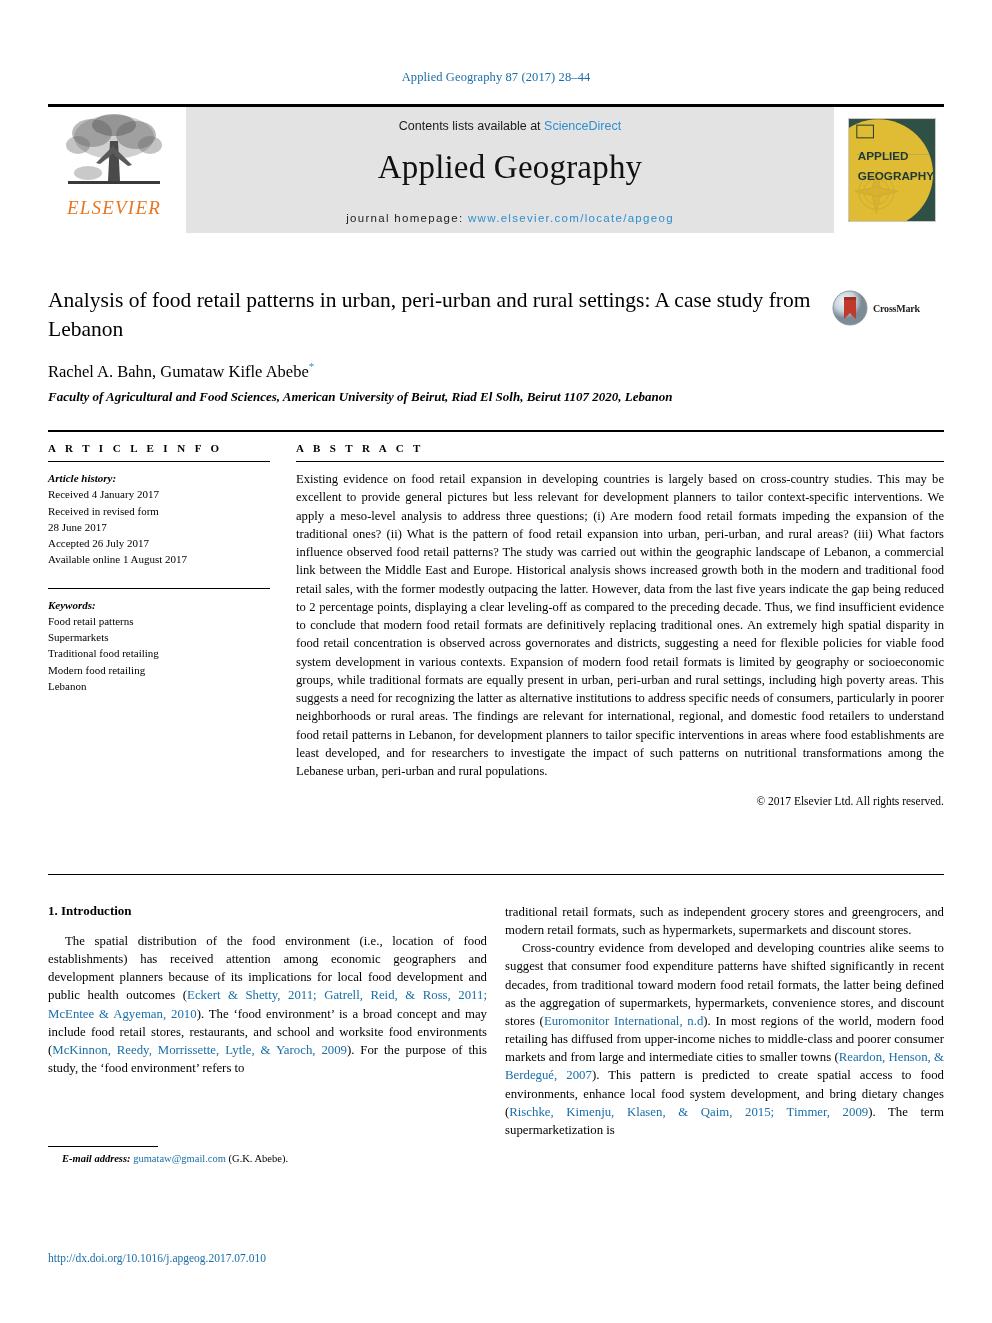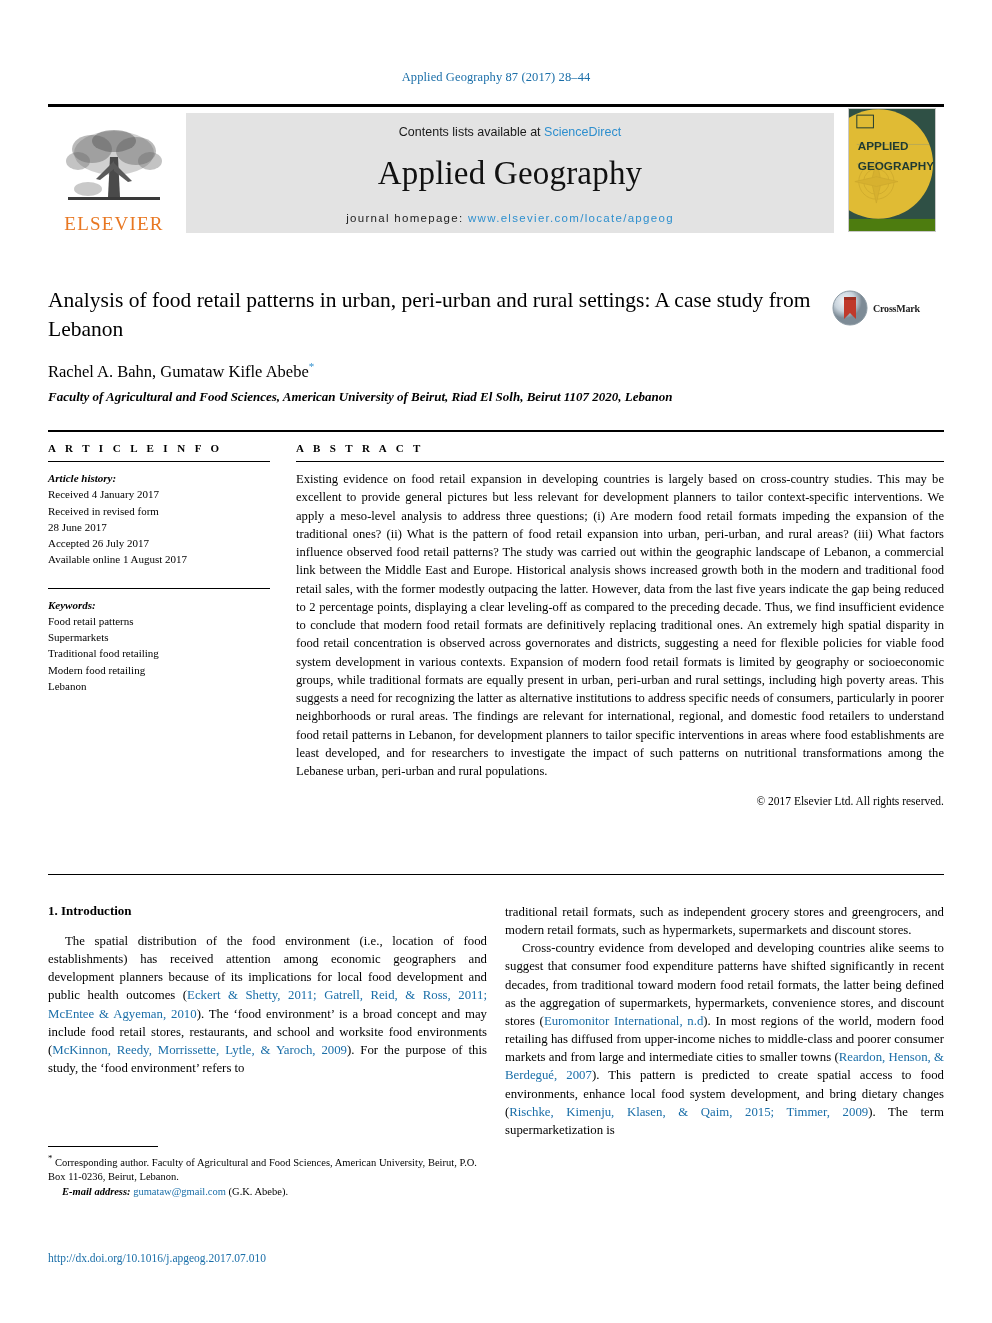--- a/index.html
+++ b/index.html
@@ -45,23 +45,23 @@
     display: flex;
     align-items: stretch;
     border-top: 3px solid #000;
   }
   .elsevier-block {
     width: 132px;
     flex: 0 0 132px;
     display: flex;
     flex-direction: column;
     align-items: center;
-    justify-content: flex-end;
     padding-top: 4px;
     box-sizing: border-box;
+    font-style: italic;
   }
   .elsevier-tree {
     width: 104px;
     height: 86px;
   }
   .elsevier-word {
     font-family: "Liberation Serif", serif;
     font-size: 19px;
     letter-spacing: 1.2px;
     color: #E87722;
@@ -73,21 +73,20 @@
     background: #e3e3e3;
     margin-left: 6px;
     margin-right: 6px;
     position: relative;
     display: flex;
     flex-direction: column;
     align-items: center;
     justify-content: flex-start;
     padding-top: 12px;
     box-sizing: border-box;
-    margin-top: 6px;
   }
   .contents-line {
     font-family: "Liberation Sans", sans-serif;
     font-size: 12.5px;
     color: #1a1a1a;
   }
   .contents-line .sd {
     color: #2e8fce;
   }
   .journal-name {
@@ -113,24 +112,24 @@
   }
   .cover-block {
     flex: 0 0 104px;
     width: 104px;
     display: flex;
     align-items: center;
     justify-content: center;
   }
   .cover-thumb {
     width: 88px;
-    height: 124px;
+    height: 104px;
     position: relative;
     overflow: hidden;
-    background: #4d7c0f;
+    background: #ef4444;
     border: 1px solid #c9c9c9;
     box-sizing: border-box;
   }
 
   
   .title-area {
     position: absolute;
     left: 48px;
     top: 286px;
     width: 896px;
@@ -451,21 +450,20 @@
     </div>
 
     <div class="bcol">
       <p class="para noindent">traditional retail formats, such as independent grocery stores and greengrocers, and modern retail formats, such as hypermarkets, supermarkets and discount stores.</p>
       <p class="para"><span>Cross-country evidence from developed and developing countries alike seems to suggest that consumer food expenditure patterns have shifted significantly in recent decades, from traditional toward modern food retail formats, the latter being defined as the aggregation of supermarkets, hypermarkets, convenience stores, and discount stores (</span><span class="lnk">Euromonitor International, n.d</span><span>). In most regions of the world, modern food retailing has diffused from upper-income niches to middle-class and poorer consumer markets and from large and intermediate cities to smaller towns (</span><span class="lnk">Reardon, Henson, &amp; Berdegué, 2007</span><span>). This pattern is predicted to create spatial access to food environments, enhance local food system development, and bring dietary changes (</span><span class="lnk">Rischke, Kimenju, Klasen, &amp; Qaim, 2015; Timmer, 2009</span><span>). The term supermarketization is</span></p>
     </div>
   </div>
 
   <div class="footnote">
     <div class="fn-rule"></div>
-    <p class="fn-text"><sup>*</sup> <span>Corresponding author. Faculty of Agricultural and Food Sciences, American University, Beirut, P.O. Box 11-0236, Beirut, Lebanon.</span></p>
     <p class="fn-email"><i>E-mail address:</i> <span class="lnk">gumataw@gmail.com</span> <span>(G.K. Abebe).</span></p>
   </div>
 
   <div class="doi-block">
     <div class="doi-line">http://dx.doi.org/10.1016/j.apgeog.2017.07.010</div>
   </div>
 
 </div>
 
 </body></html>

